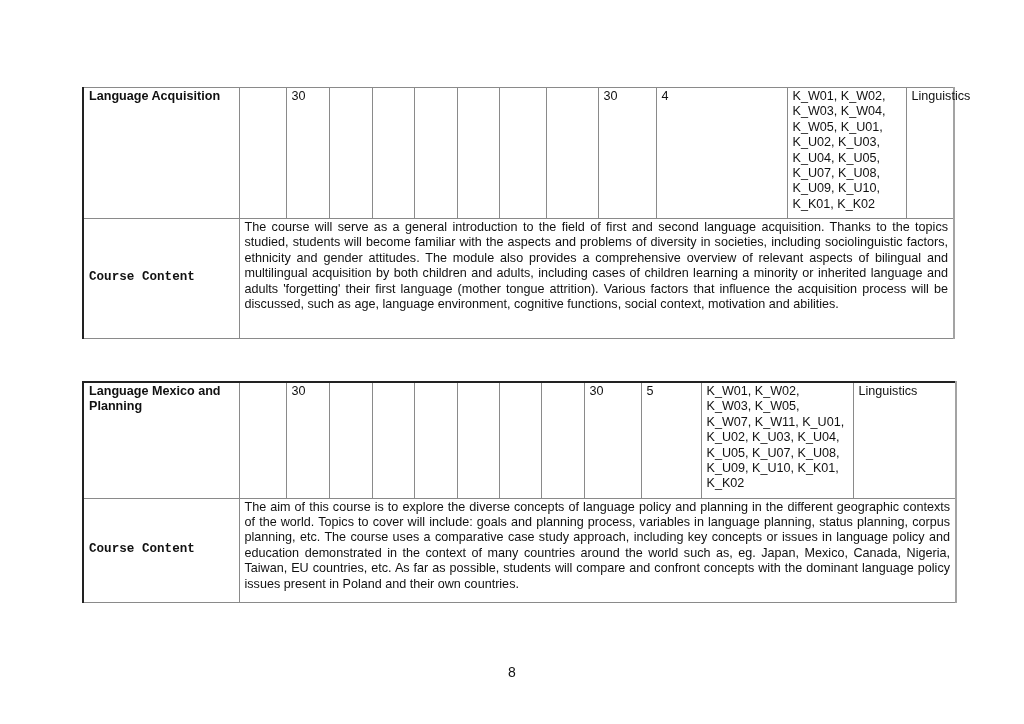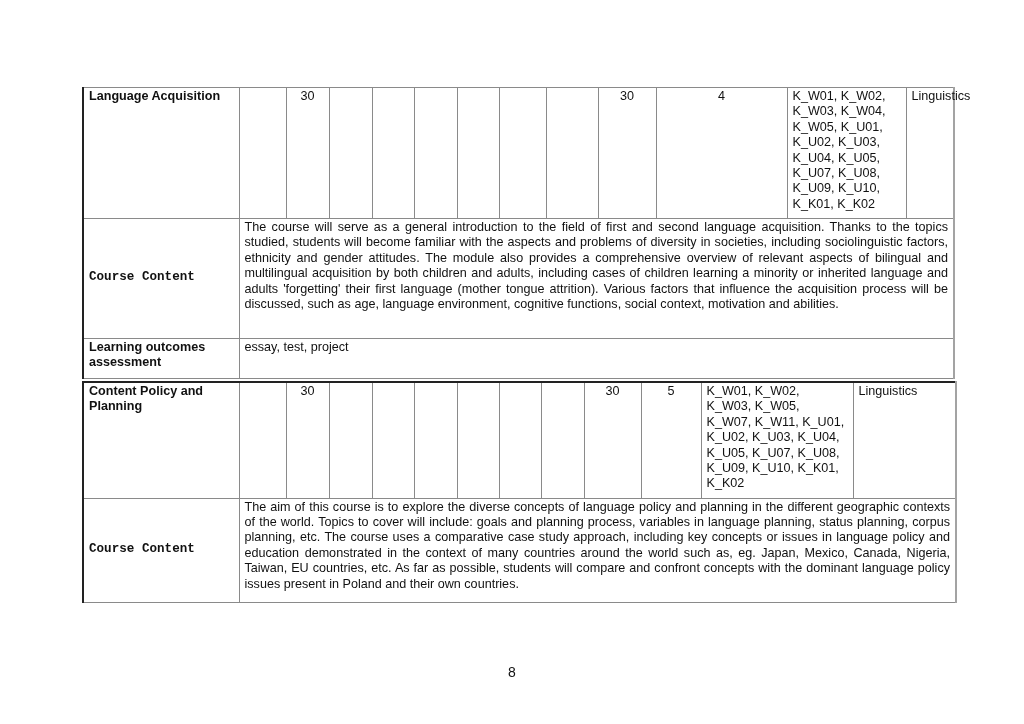--- a/index.html
+++ b/index.html
@@ -4,21 +4,21 @@
 <style>
   html, body { margin: 0; padding: 0; background: #ffffff; }
   body { width: 1024px; height: 724px; position: relative; overflow: hidden;
          font-family: "Liberation Sans", sans-serif; color: #111; }
   .tbl { position: absolute; left: 82px; width: 873px; border-collapse: collapse; table-layout: fixed;
          font-size: 12.6px; line-height: 15.4px; padding-left: 35px; }
   .tbl td { border: 1px solid #8a8a8a; vertical-align: top; padding: 1px 5px 2px 5px; }
   .tbl td.lbl { font-weight: bold; border-left: 2px solid #222; }
   .tbl td.last { border-right: 2px solid #a3a3a3; }
   .tbl td.mid { vertical-align: middle; font-family: Liberation Mono, monospace; }
-  .tbl td.c { text-align: center; }
+  .tbl td.c { text-align: left; }
   .tbl td.j { text-align: justify; }
   #t1 { top: 87px; border-top: 1px solid #8a8a8a; }
   #t2 { top: 381px; border-top: 2px solid #222; }
   #t2 tr:last-child td { border-bottom: 1px solid #8a8a8a; }
   .pageno { position: absolute; left: 0; width: 1024px; top: 664px; text-align: center;
             font-size: 14px; }
   .code { white-space: normal; }
 </style>
 </head>
 <body>
@@ -51,24 +51,20 @@
     <td class="c"></td>
     <td class="c">30</td>
     <td class="c">4</td>
     <td class="code">K_W01, K_W02, K_W03, K_W04, K_W05, K_U01, K_U02, K_U03, K_U04, K_U05, K_U07, K_U08, K_U09, K_U10, K_K01, K_K02</td>
     <td class="last">Linguistics</td>
   </tr>
   <tr style="height:120px">
     <td class="lbl mid">Course Content</td>
     <td class="j last" colspan="12">The course will serve as a general introduction to the field of first and second language acquisition. Thanks to the topics studied, students will become familiar with the aspects and problems of diversity in societies, including sociolinguistic factors, ethnicity and gender attitudes. The module also provides a comprehensive overview of relevant aspects of bilingual and multilingual acquisition by both children and adults, including cases of children learning a minority or inherited language and adults 'forgetting' their first language (mother tongue attrition). Various factors that influence the acquisition process will be discussed, such as age, language environment, cognitive functions, social context, motivation and abilities.</td>
   </tr>
-  <tr style="height:40px">
-    <td class="lbl">Learning outcomes assessment</td>
-    <td class="last" colspan="12">essay, test, project</td>
-  </tr>
 </tbody>
   </table>
 
 <table class="tbl" id="t2">
   <colgroup>
     <col style="width:156px">
       <col style="width:47px">
       <col style="width:43px">
       <col style="width:43px">
     <col style="width:42px">
@@ -76,21 +72,21 @@
       <col style="width:42px">
       <col style="width:42px">
     <col style="width:43px">
       <col style="width:57px">
       <col style="width:60px">
       <col style="width:152px">
     <col style="width:103px">
   </colgroup>
   <tbody>
       <tr style="height:116px">
-    <td class="lbl">Content Policy and Planning</td>
+    <td class="lbl">Language Mexico and Planning</td>
     <td class="c"></td>
     <td class="c">30</td>
     <td class="c"></td>
     <td class="c"></td>
     <td class="c"></td>
     <td class="c"></td>
     <td class="c"></td>
     <td class="c"></td>
     <td class="c">30</td>
     <td class="c">5</td>

